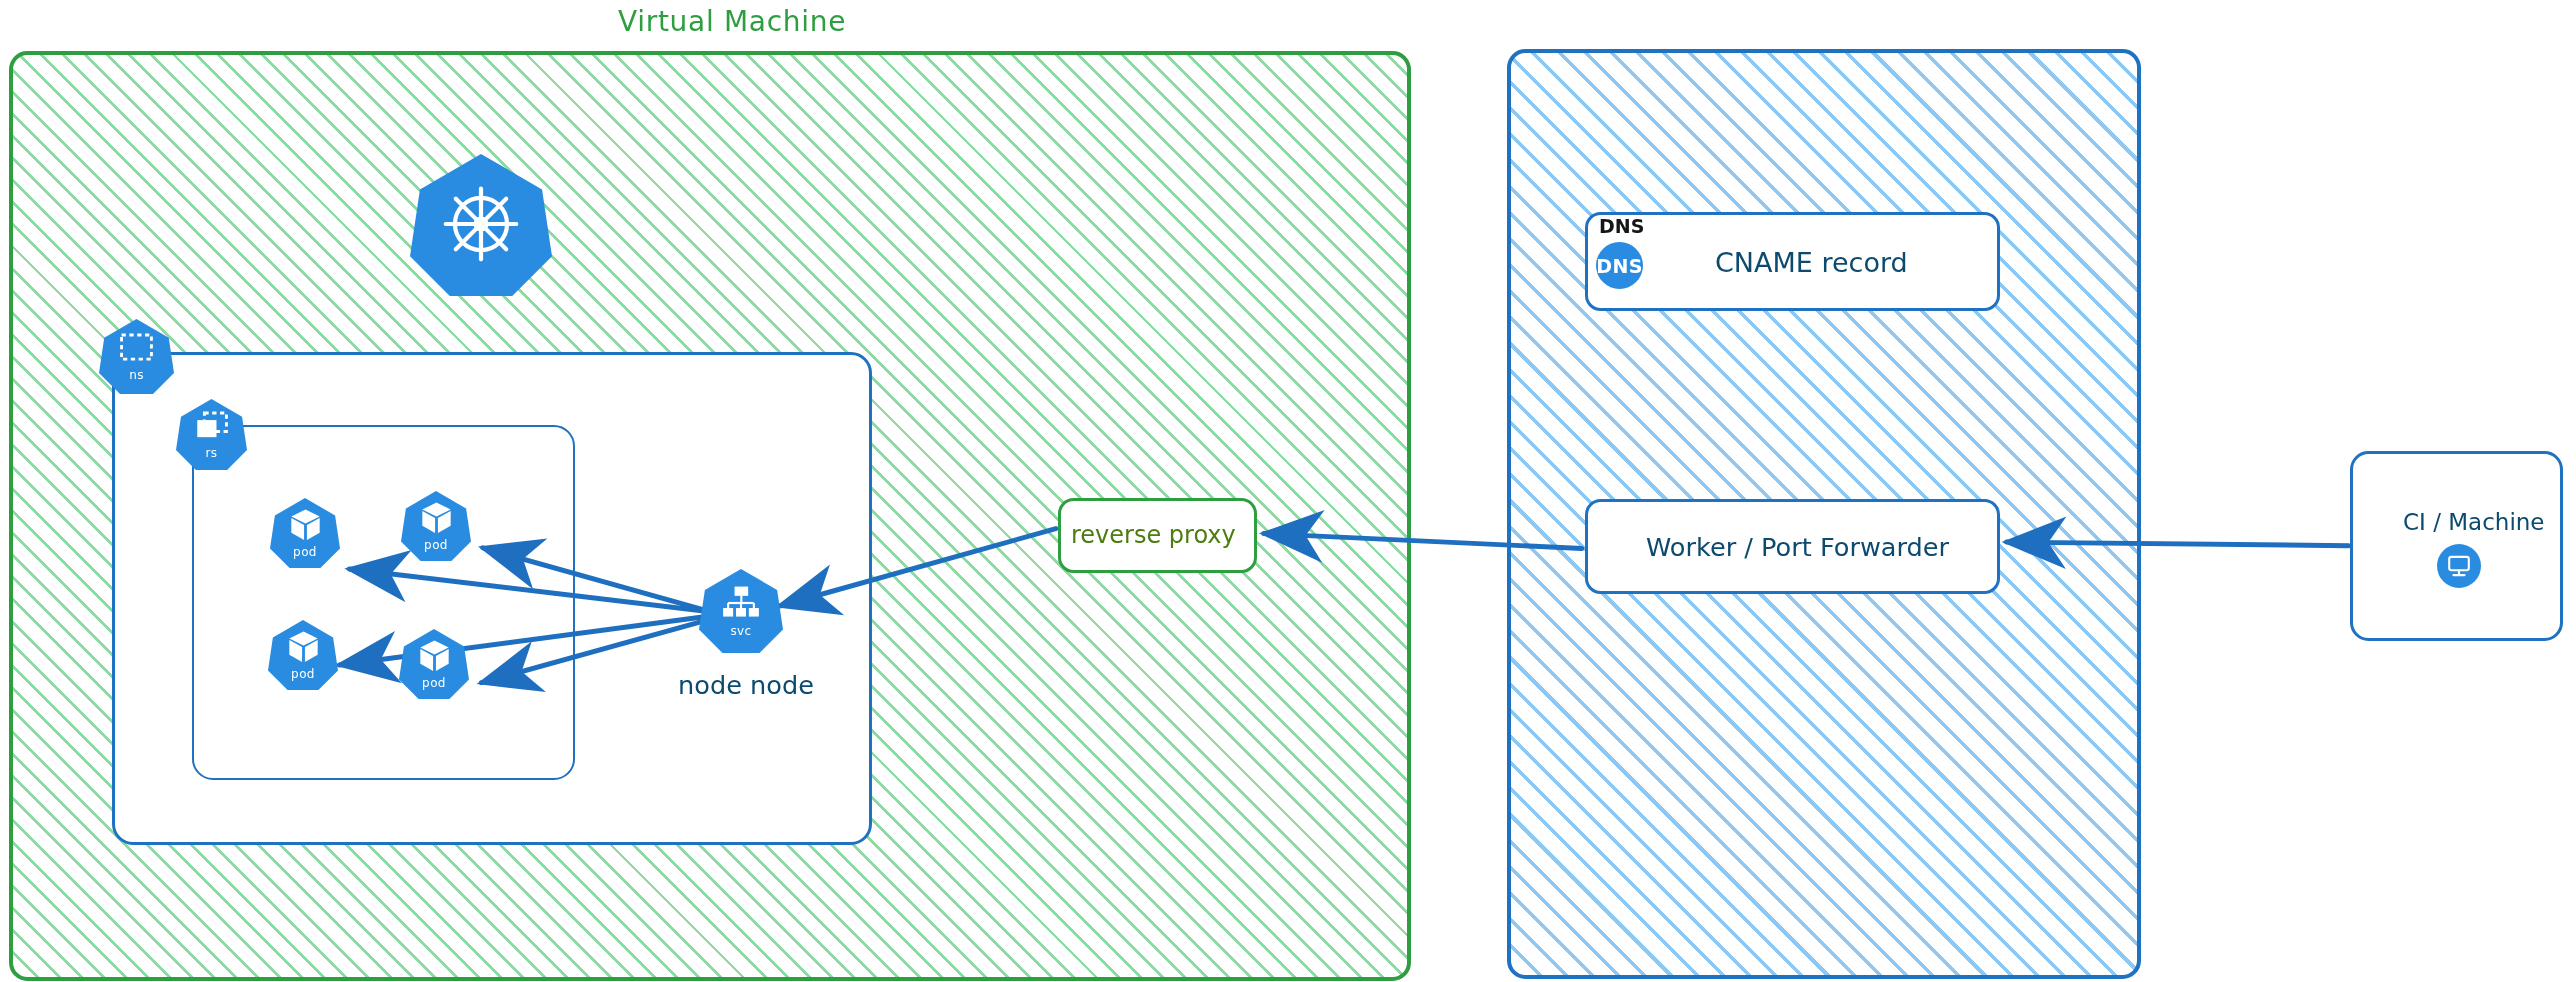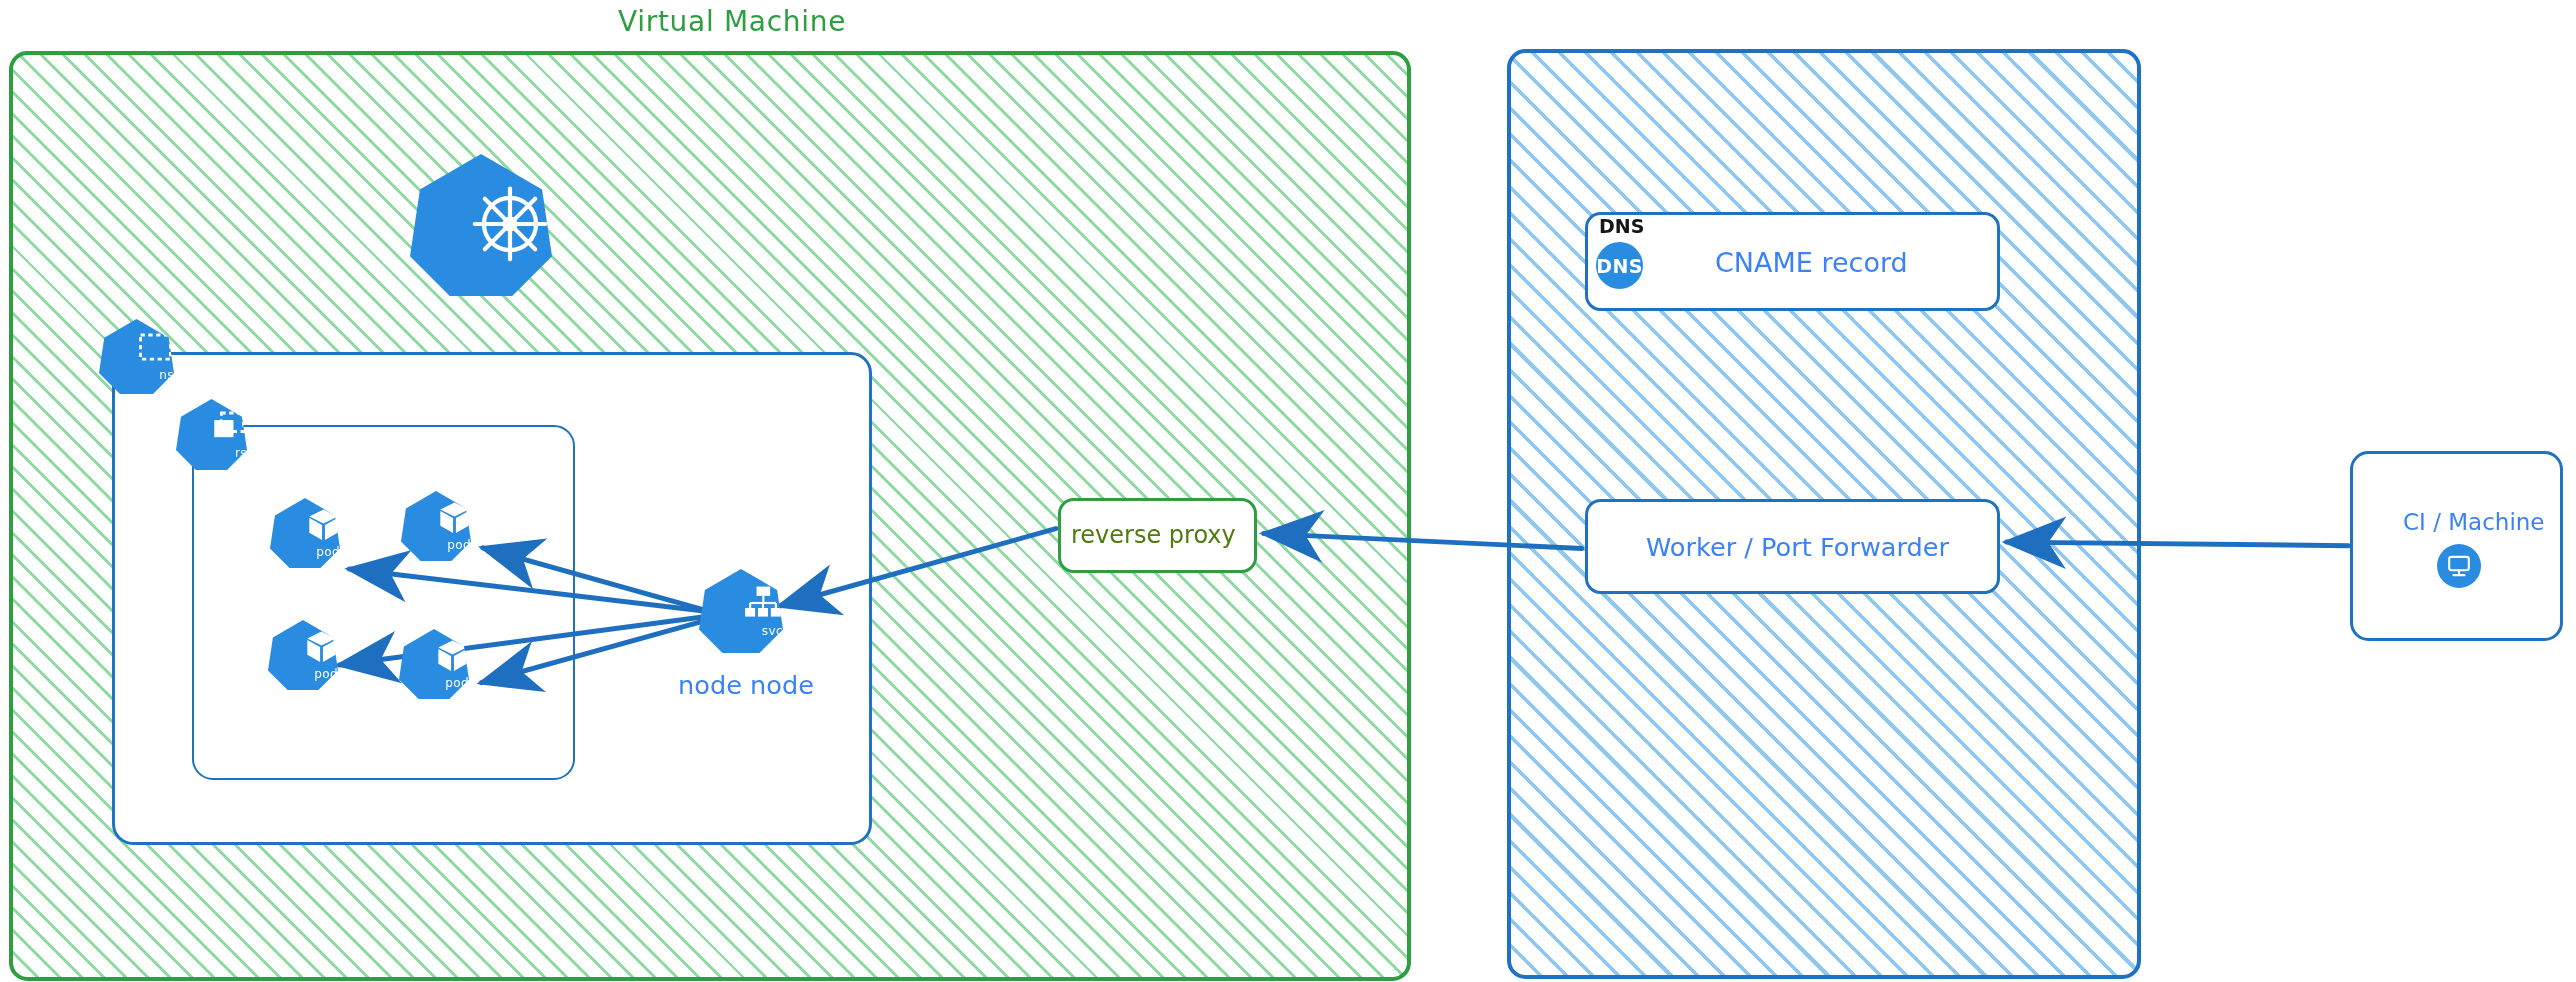--- a/index.html
+++ b/index.html
@@ -45,21 +45,21 @@
   #ns-box{left:112px;top:344px;width:760px;height:493px;border-radius:21px;}
   #rs-box{left:192px;top:417px;width:383px;height:355px;border-radius:21px;}
 
   #dns-box{left:1585px;top:204px;width:415px;height:99px;border-radius:15.6px;}
   #worker-box{left:1585px;top:491px;width:415px;height:95px;border-radius:15.6px;}
   #ci-box{left:2350px;top:443px;width:213px;height:190px;border-radius:18.5px;}
   #rp-box{left:1058px;top:490px;width:199px;height:75px;border-radius:15.6px;}
 
   
   .hand{font-family:"DejaVu Sans", sans-serif;white-space:nowrap;}
-  .lbl-blue{color:#3b82f6;}
+  .lbl-blue{color:#0c4a6e;}
   .lbl-green{color:#4d7c0f;}
   .lbl-black{color:#161616;}
 
   #dns-tag{position:absolute;left:1599px;top:207px;font-size:19px;font-weight:700;}
   #cname-text{position:absolute;left:1715px;top:239px;font-size:27px;}
   #worker-text{position:absolute;left:1646px;top:524px;font-size:25.6px;}
   #ci-text{position:absolute;left:2403px;top:501px;font-size:23px;}
   #rp-text{position:absolute;left:1071px;top:513px;font-size:24px;}
   #nodeport-text{position:absolute;left:678px;top:662px;font-size:25.6px;}
 
@@ -72,21 +72,21 @@
   
   #ci-circle{
     position:absolute;left:2437px;top:536px;width:44px;height:44px;border-radius:50%;
     background:#2a8ce0;display:flex;align-items:center;justify-content:center;
   }
 
   
   .hex{
     position:absolute;background:#2a8ce0;
     clip-path:polygon(50% 0%, 93% 25%, 100% 72%, 72% 100%, 28% 100%, 0% 72%, 7% 25%);
-    display:flex;flex-direction:column;align-items:flex-end;justify-content:center;
+    display:flex;flex-direction:column;align-items:center;justify-content:center;
     filter:drop-shadow(2.1px 2.1px 0 rgba(0,0,0,0.17));
   }
   .hex .glyph{display:block;}
   .hex .cap{
     color:#ffffff;font-size:12px;line-height:1;margin-top:1.4px;
     font-family:"DejaVu Sans", sans-serif;letter-spacing:0.4px;
   }
   #k8s-logo{left:410px;top:146px;width:142px;height:142px;}
   #ns-badge{left:99px;top:311px;width:75px;height:75px;}
   #rs-badge{left:176px;top:391px;width:71px;height:71px;}

